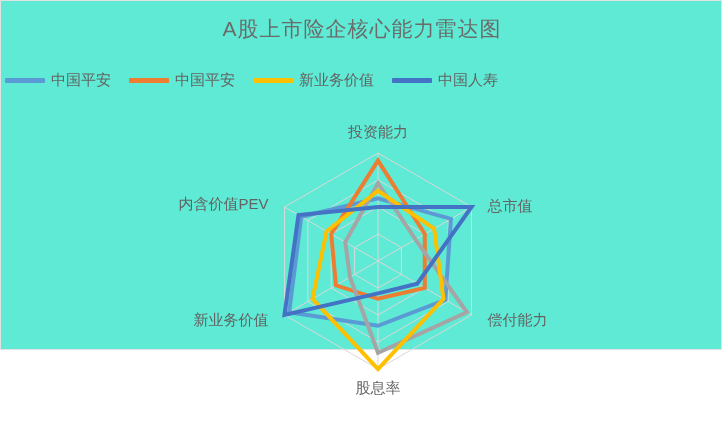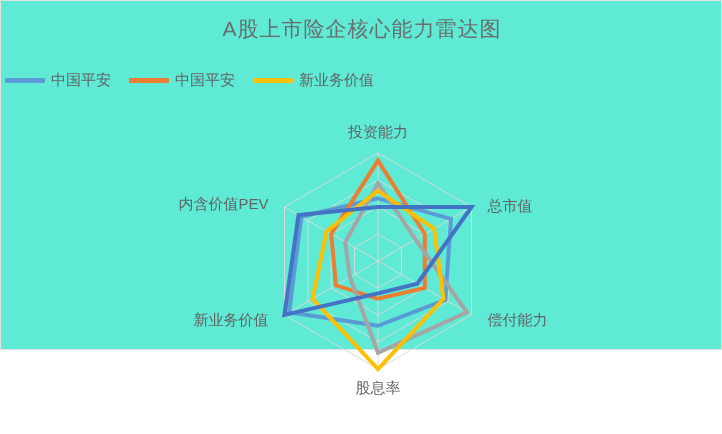--- a/index.html
+++ b/index.html
@@ -89,20 +89,24 @@
         <span class="legend-label">中国平安</span>
       </div>
       <div class="legend-item">
         <span class="legend-swatch" style="background: rgb(237, 125, 49);"></span>
         <span class="legend-label">中国平安</span>
       </div>
       <div class="legend-item">
         <span class="legend-swatch" style="background: rgb(255, 192, 0);"></span>
         <span class="legend-label">新业务价值</span>
       </div>
+      <div class="legend-item">
+        <span class="legend-swatch" style="background: rgb(68, 114, 196);"></span>
+        <span class="legend-label">中国人寿</span>
+      </div>
     </div>
 
   <div id="plot-wrap">
     <svg id="radar" width="722" height="330" viewBox="0 0 722 330">
       <g id="grid-group">
           <path d="M361.00 56.00 L454.53 110.00 L454.53 218.00 L361.00 272.00 L267.47 218.00 L267.47 110.00 Z" fill="none" stroke="#D9D9D9" stroke-width="1"></path>
           <path d="M361.00 83.00 L431.15 123.50 L431.15 204.50 L361.00 245.00 L290.85 204.50 L290.85 123.50 Z" fill="none" stroke="#D9D9D9" stroke-width="1"></path>
           <path d="M361.00 110.00 L407.77 137.00 L407.77 191.00 L361.00 218.00 L314.23 191.00 L314.23 137.00 Z" fill="none" stroke="#D9D9D9" stroke-width="1"></path>
           <path d="M361.00 137.00 L384.38 150.50 L384.38 177.50 L361.00 191.00 L337.62 177.50 L337.62 150.50 Z" fill="none" stroke="#D9D9D9" stroke-width="1"></path>
         </g>

